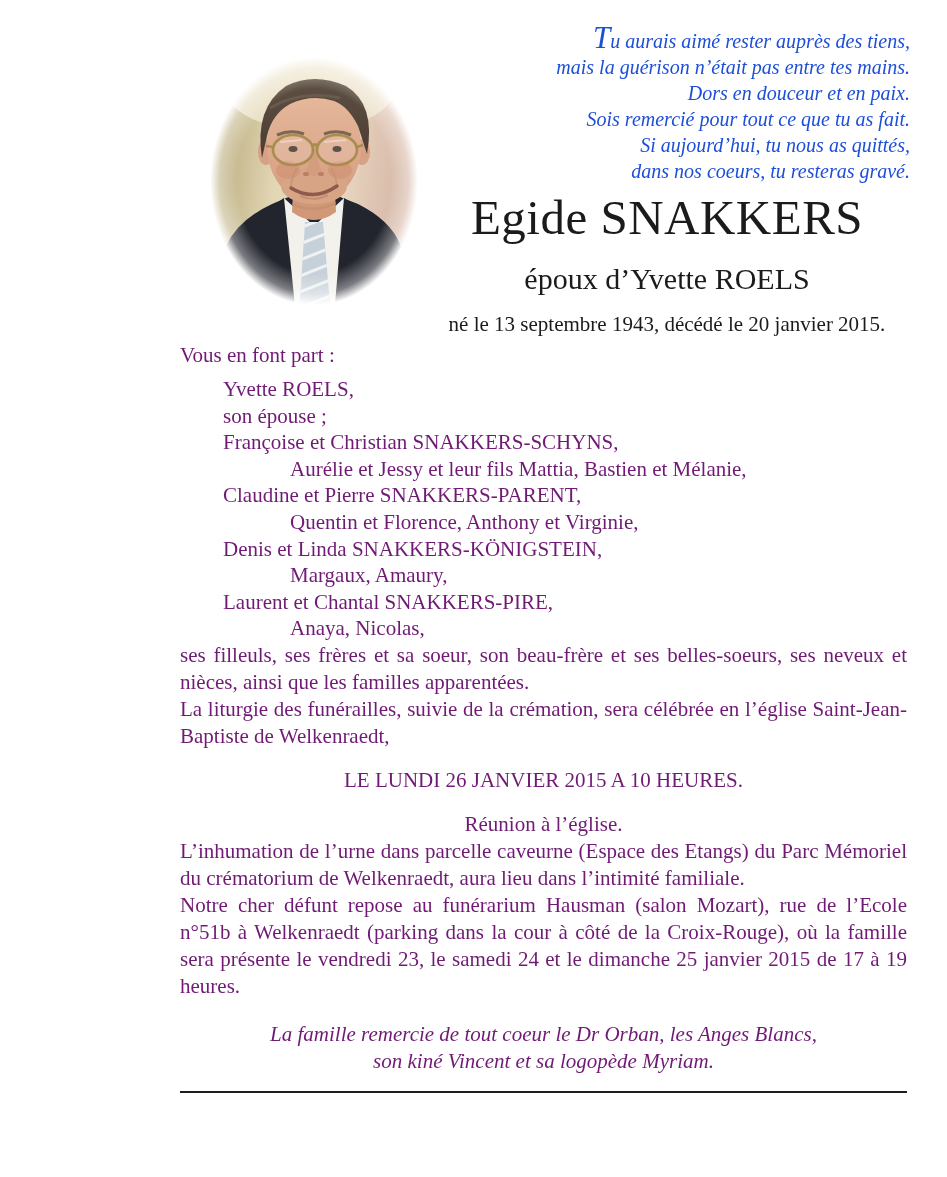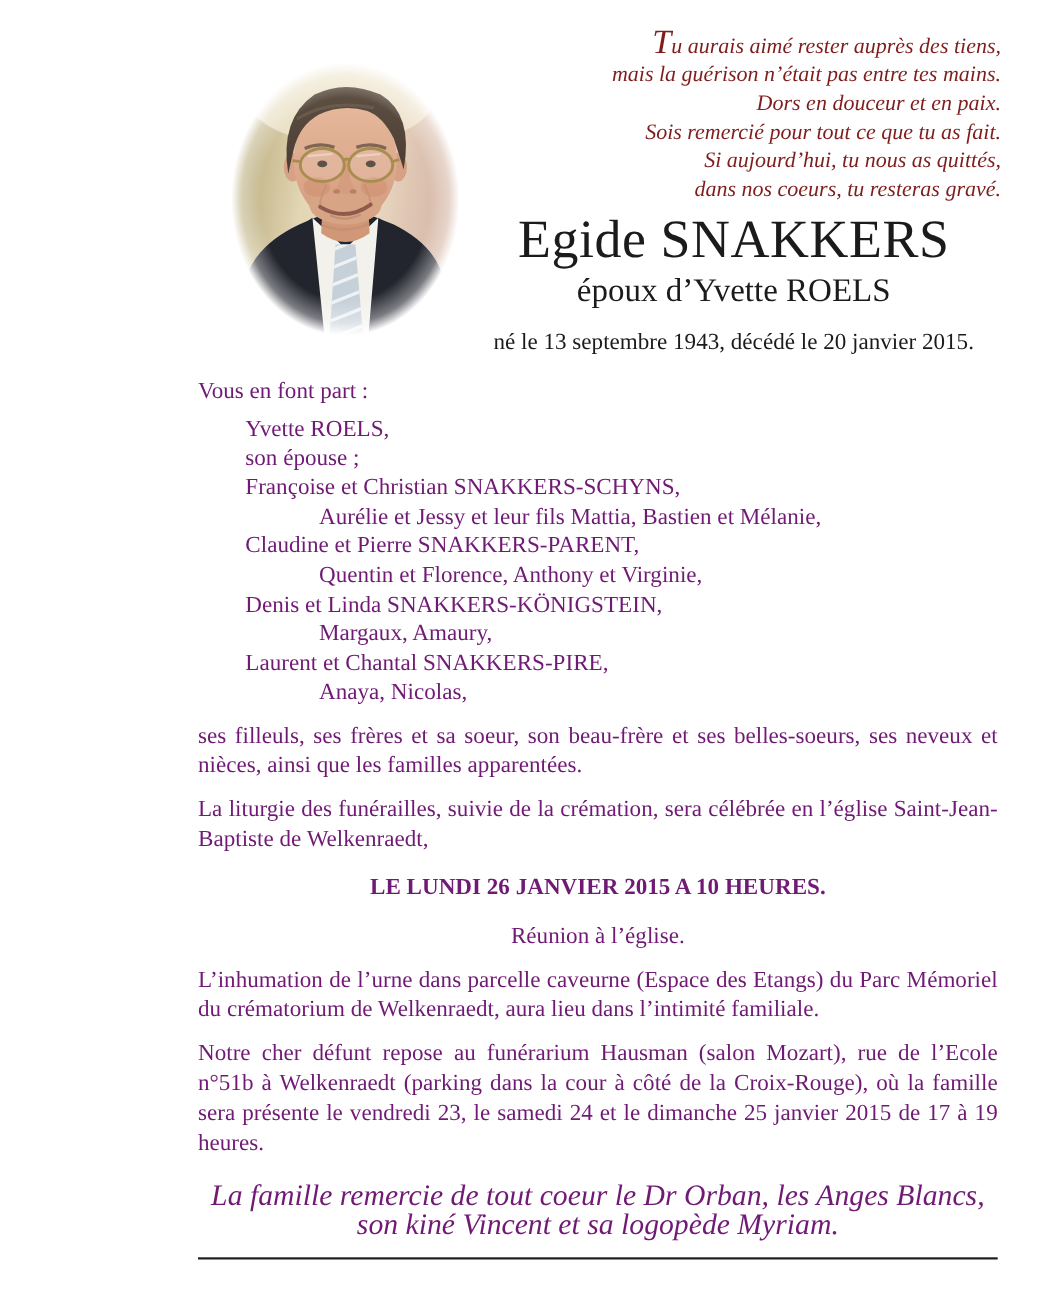--- a/index.html
+++ b/index.html
@@ -12,43 +12,43 @@
 
   
   .header { position:relative; height:332px; }
 
   .photo { position:absolute; left:200px; top:46px; width:228px; height:270px; }
   .photo svg { display:block; width:100%; height:100%; }
 
   .poem {
     position:absolute; top:28px; right:37px; width:480px;
     text-align:right; font-style:italic; font-size:20px; line-height:26px;
-    color:#7f1d1d;
+    color:#1d4ed8;
   }
   .poem-line:first-child::first-letter { font-size:31px; line-height:20px; }
 
   .title-block { position:absolute; left:428px; top:192px; width:478px; text-align:center; }
   .deceased-name { font-size:49px; font-weight:400; line-height:1.08; letter-spacing:0.5px; white-space:nowrap; }
-  .spouse-line   { font-size:30px; margin-top:3px; white-space:nowrap; }
+  .spouse-line   { font-size:30px; margin-top:17px; white-space:nowrap; }
   .dates-line    { font-size:21px; margin-top:16px; white-space:nowrap; }
 
   
   .content { margin:0 40px 0 180px; font-size:21px; line-height:27px; color:#701a75; }
 
   .intro { margin:10px 0 7px 0; }
 
   .family-line { line-height:26.6px;margin-left:43px; }
   .family-line.indent { padding-left:67px; }
   .family-line.right  { text-align:left; }
 
-  .para       { text-align:justify; margin-top:13px; }
+  .para       { text-align:justify; }
   .para-center{ text-align:center;  margin-top:17px; }
-  .para-bold  { font-weight:bold; }
-
-  .thanks { margin-top:21px; text-align:center; font-style:italic; font-size:27px; line-height:27.5px; }
+  .para-bold  { font-weight:normal; }
+
+  .thanks { margin-top:21px; text-align:center; font-style:italic; font-size:21px; line-height:27.5px; }
 
   .footer-divider { border:none; border-top:2px solid #201c1d; margin:15px 0 0 0; }
 </style>
 </head>
 <body>
 
 <div class="page">
 
   <div class="header">
 

